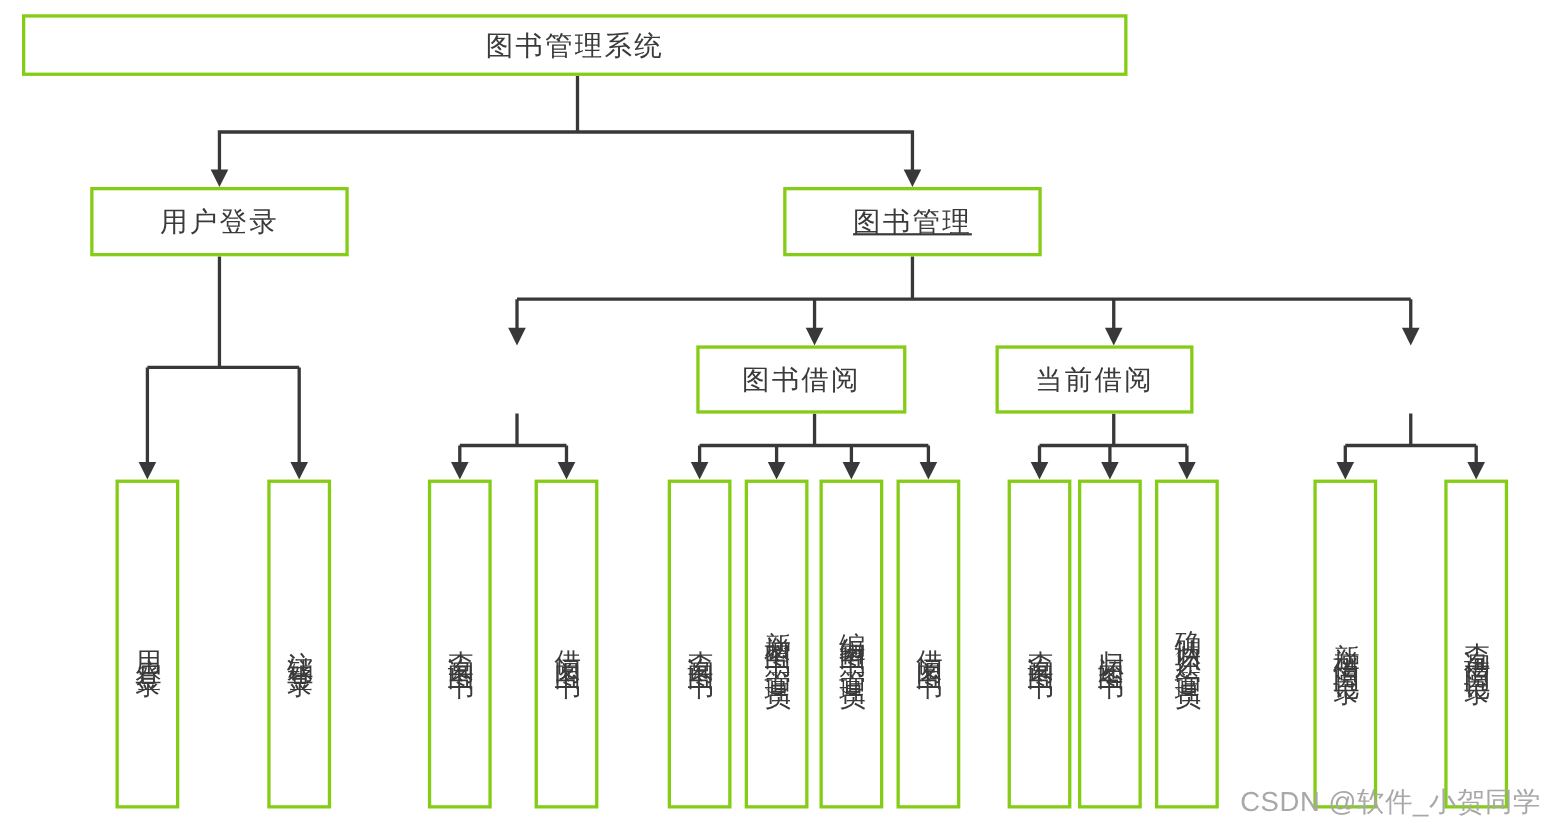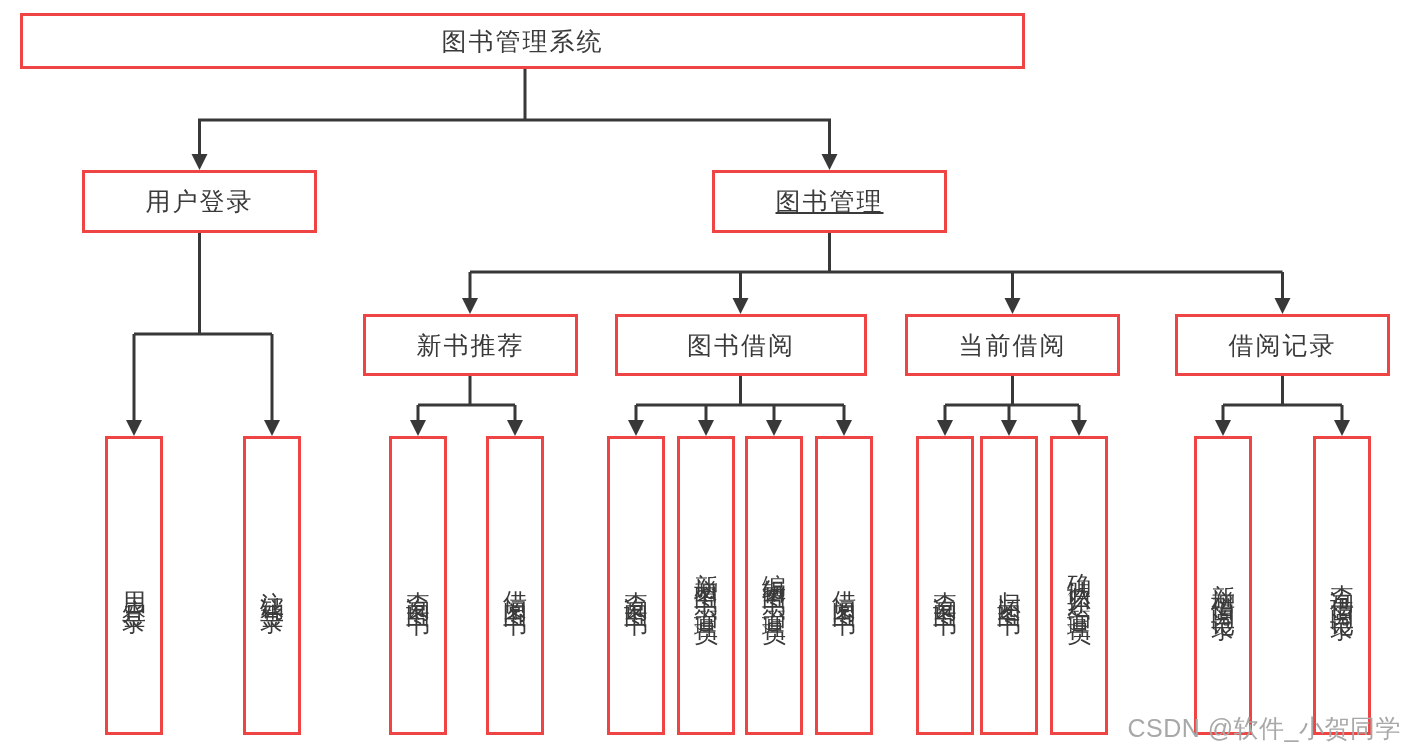--- a/index.html
+++ b/index.html
@@ -13,21 +13,21 @@
   }
   .connector-layer {
     position: absolute;
     left: 0; top: 0;
     width: 1405px; height: 747px;
     pointer-events: none;
   }
   .box {
     position: absolute;
     box-sizing: border-box;
-    border: 3px solid #ef4444;
+    border: 3px solid #84cc16;
     background: #ffffff;
     color: #3a3a3a;
     display: flex;
     align-items: center;
     justify-content: center;
     text-align: center;
   }
   .h-label { font-size: 25px; letter-spacing: 2px; white-space: nowrap; }
   .leaf {
     writing-mode: vertical-rl;
@@ -82,24 +82,22 @@
       <polygon points="1215,420 1231,420 1223,436"></polygon>
       <polygon points="1334,420 1350,420 1342,436"></polygon>
     </g>
   </svg>
 
   <div class="box h-label" style="left:20px; top:13px; width:1005px; height:56px;">图书管理系统</div>
 
   <div class="box h-label" style="left:82px; top:170px; width:235px; height:63px;">用户登录</div>
   <div class="box h-label" style="left:712px; top:170px; width:235px; height:63px;text-decoration:underline;">图书管理</div>
 
-  <div class="box h-label" style="left:363px; top:314px; width:215px; height:62px;">新书推荐</div>
-  <div class="box h-label" style="left:615px; top:314px; width:252px; height:62px;">图书借阅</div>
-  <div class="box h-label" style="left:905px; top:314px; width:215px; height:62px;">当前借阅</div>
-  <div class="box h-label" style="left:1175px; top:314px; width:215px; height:62px;">借阅记录</div>
+  <div class="box h-label" style="left:633px; top:314px; width:191px; height:62px;">图书借阅</div>
+  <div class="box h-label" style="left:905px; top:314px; width:180px; height:62px;">当前借阅</div>
 
   <div class="box leaf" style="left:105px; top:436px; width:58px; height:299px;">用户登录</div>
   <div class="box leaf" style="left:243px; top:436px; width:58px; height:299px;">注销登录</div>
 
   <div class="box leaf" style="left:389px; top:436px; width:58px; height:299px;">查询图书</div>
   <div class="box leaf" style="left:486px; top:436px; width:58px; height:299px;">借阅图书</div>
 
   <div class="box leaf" style="left:607px; top:436px; width:58px; height:299px;">查询图书</div>
   <div class="box leaf" style="left:677px; top:436px; width:58px; height:299px;">新增图书（管理员）</div>
   <div class="box leaf" style="left:745px; top:436px; width:58px; height:299px;">编辑图书（管理员）</div>

